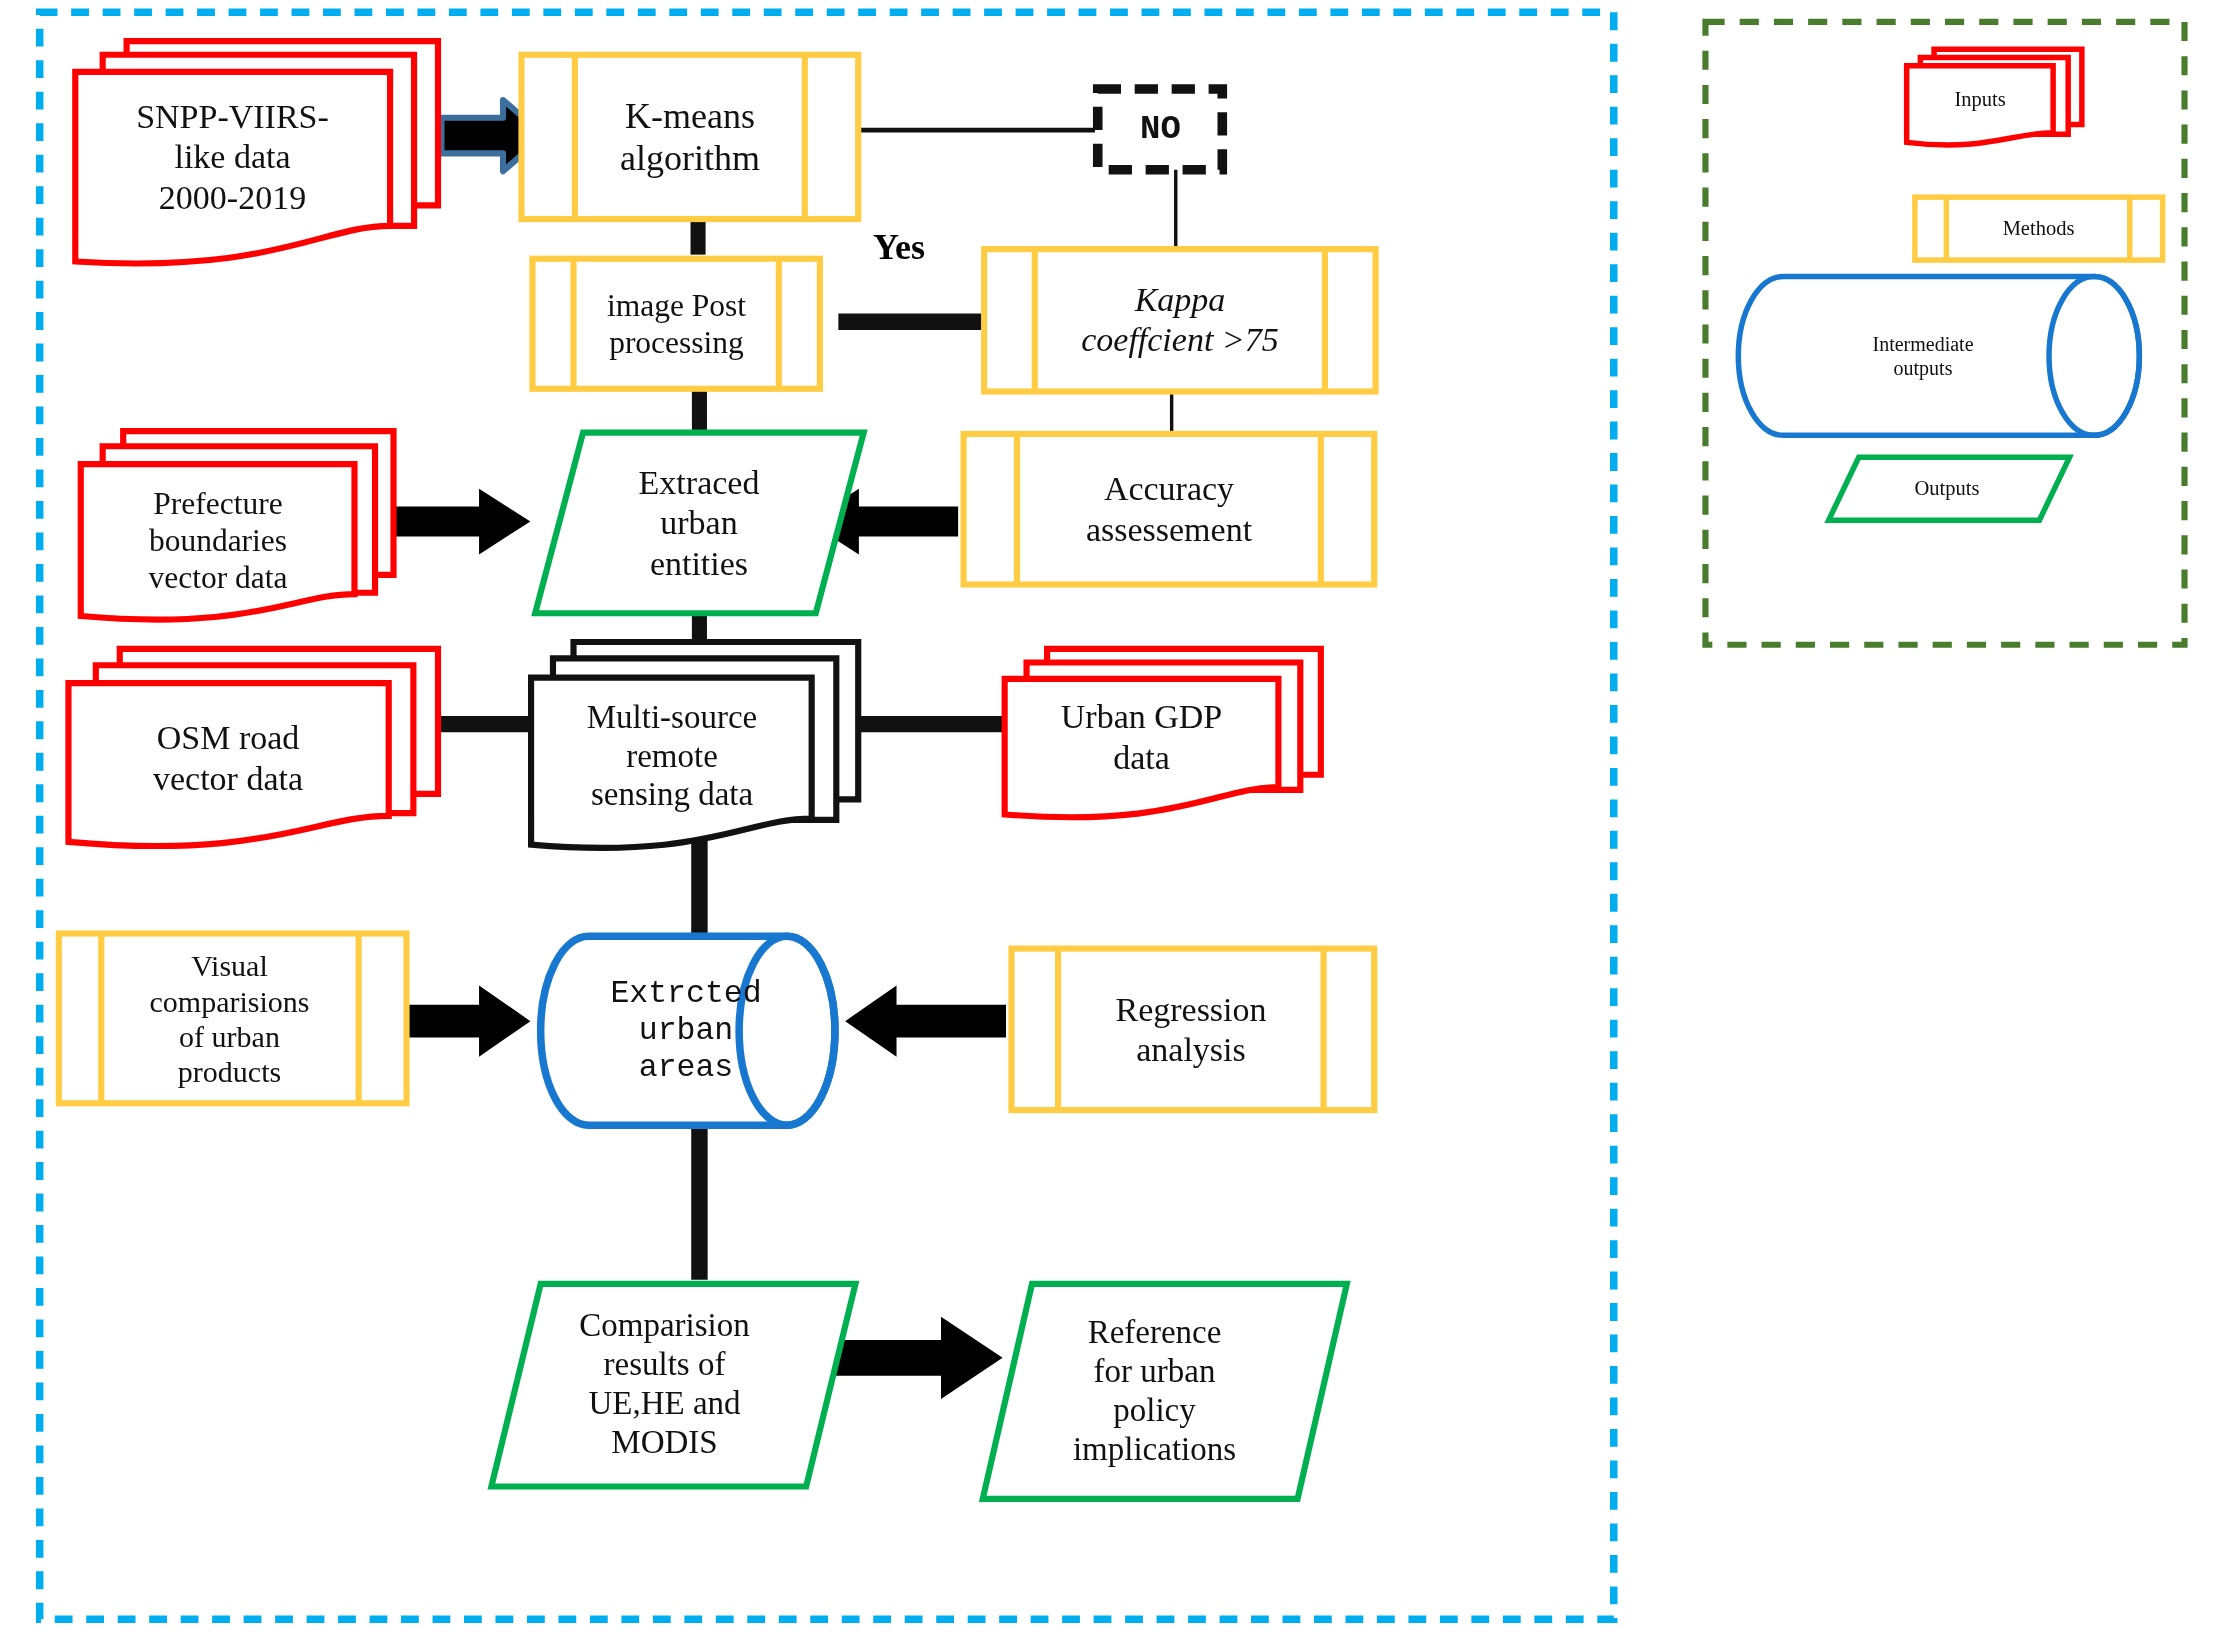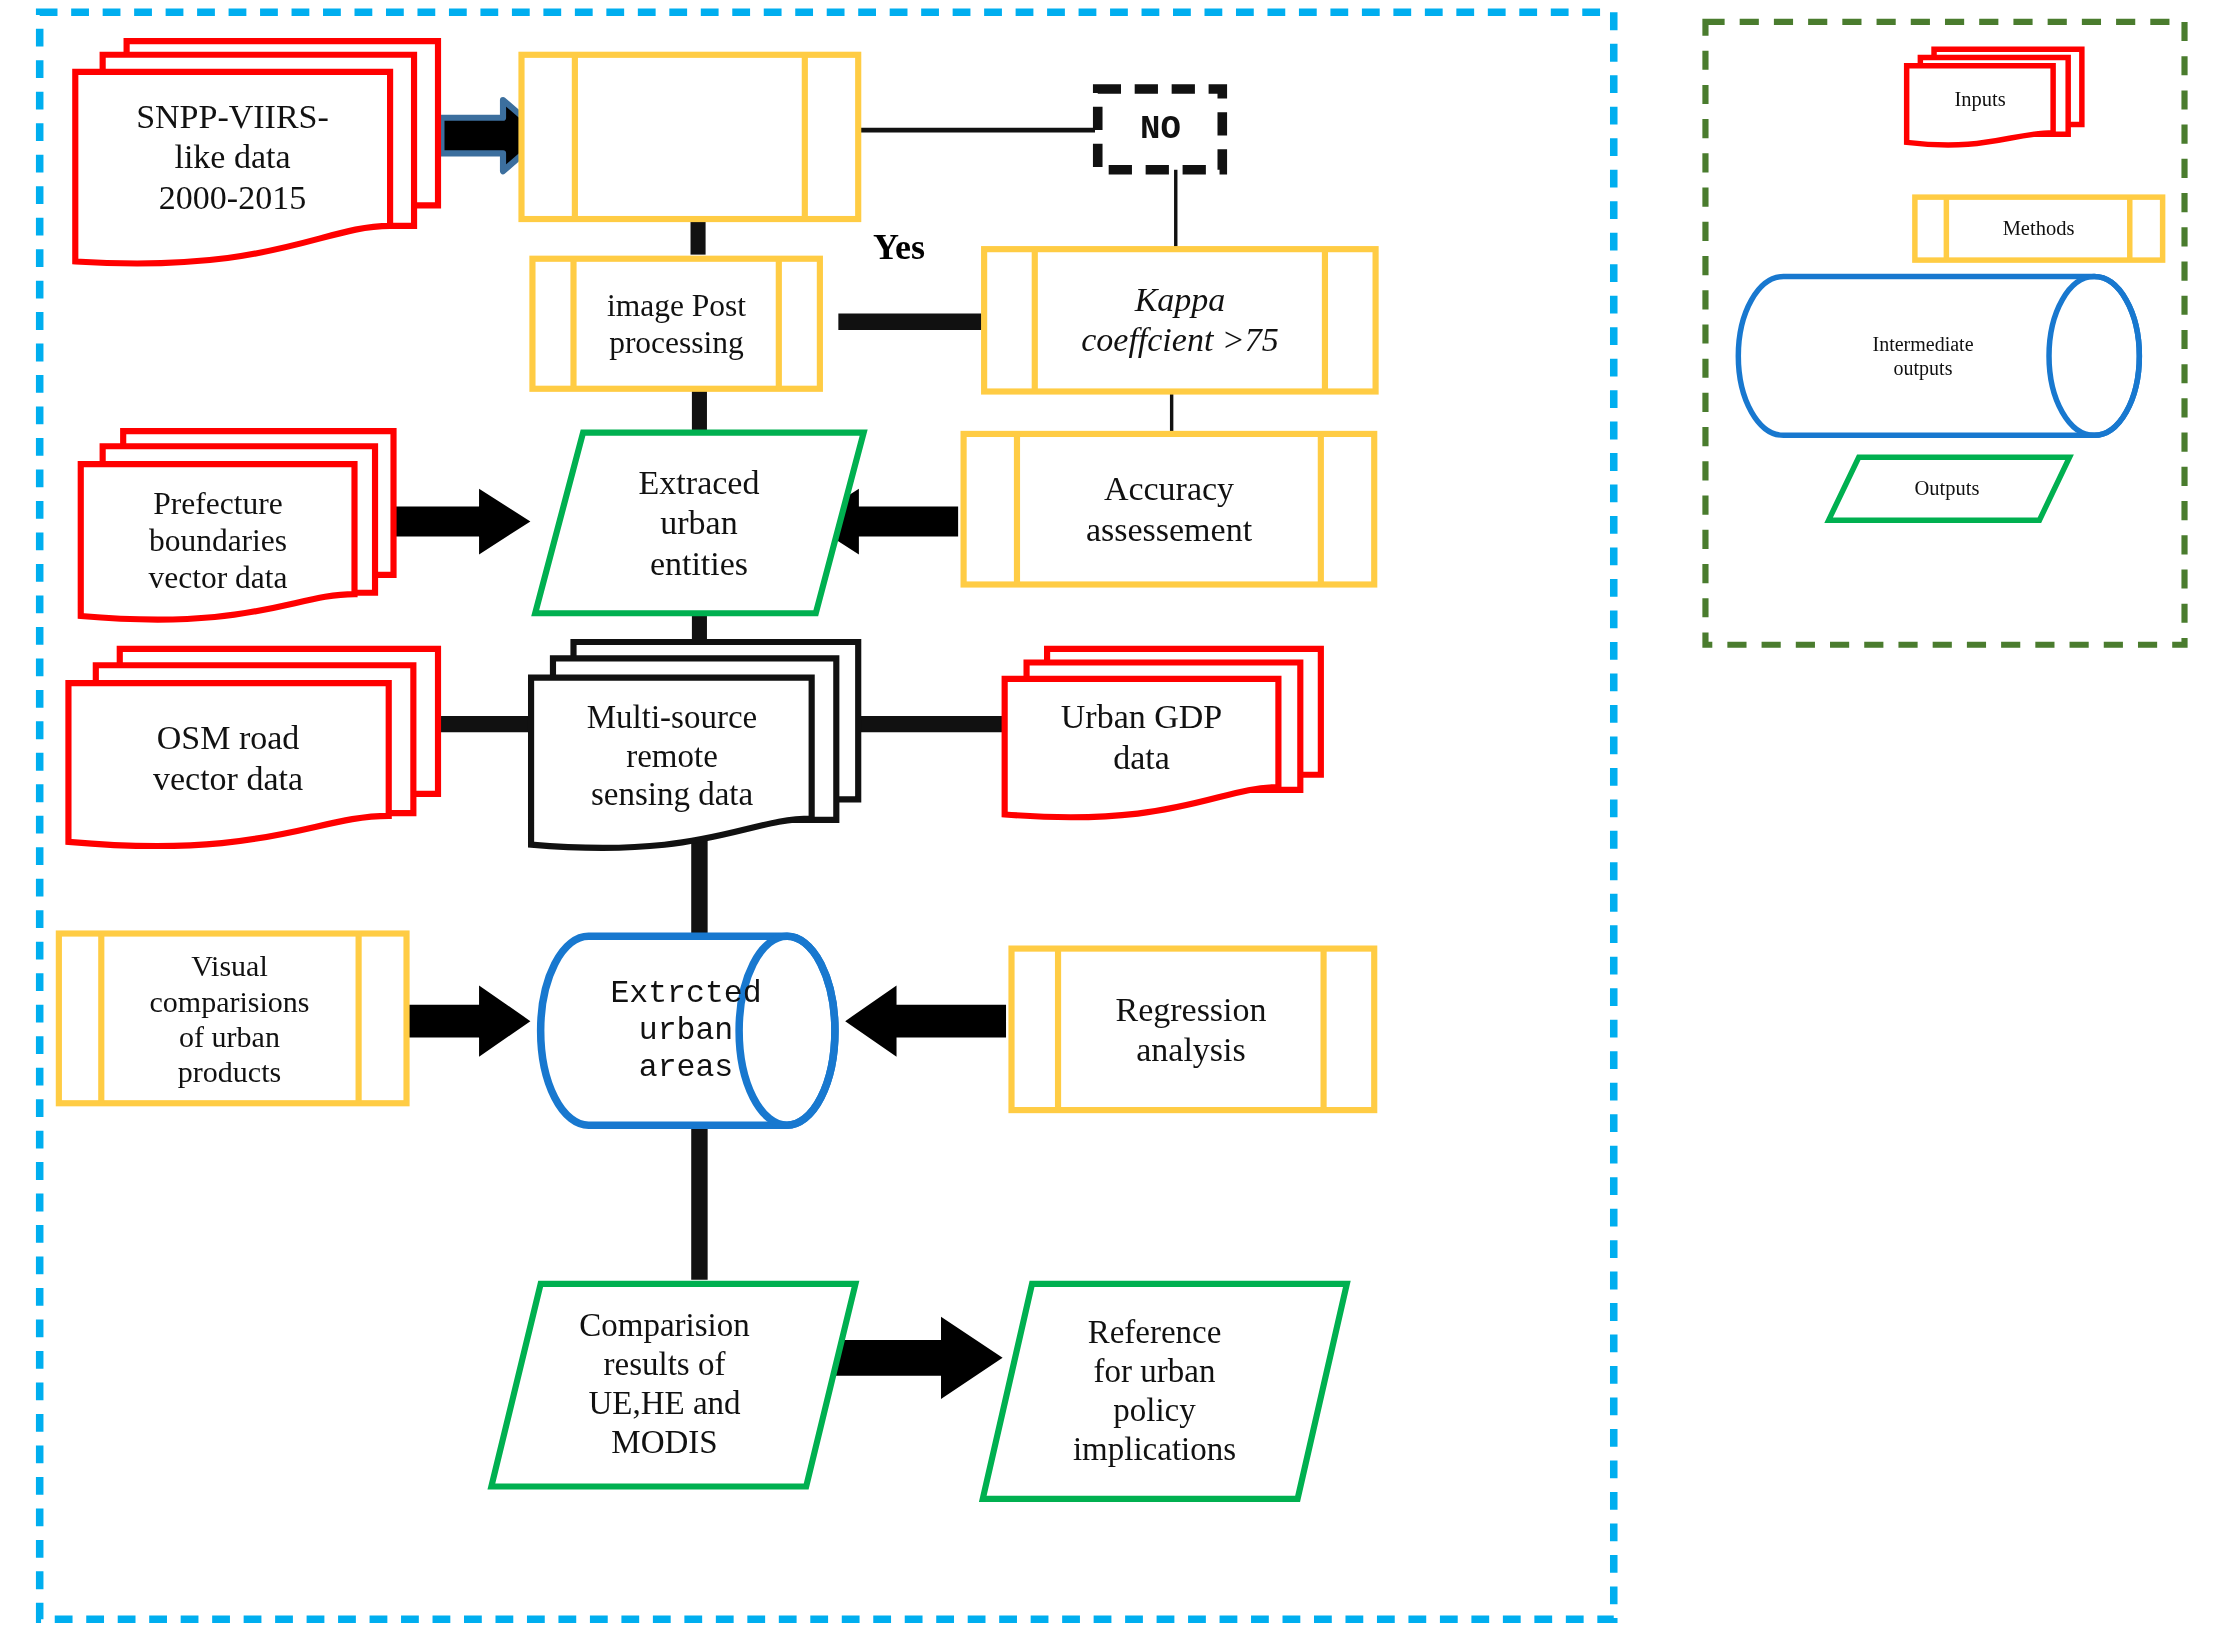--- a/index.html
+++ b/index.html
@@ -171,22 +171,24 @@
       <ellipse cx="3060" cy="520" rx="66" ry="116" fill="none" stroke="#1878CF" stroke-width="8"></ellipse>
     </g>
 
     <g>
       <path d="M2716,668 L3024,668 L2980,760 L2672,760 Z" fill="#fff" stroke="#00B050" stroke-width="8"></path>
     </g>
   </svg>
 
   <div class="nodeText" style="left:75px;top:82px;width:315px;height:151px;font-size:34px;">SNPP-VIIRS-
 like data
-2000-2015</div>
-
+2000-2019</div>
+
+  <div class="nodeText" style="left:575px;top:55px;width:230px;height:164px;font-size:36px;">K-means
+algorithm</div>
 
   <div class="nodeText" style="left:1098px;top:89px;width:125px;height:81px;font-size:34px;font-weight:bold;font-family:Liberation Mono, monospace;">NO</div>
 
   <div class="nodeText" style="left:574px;top:259px;width:205px;height:130px;font-size:31.5px;">image Post
 processing</div>
 
   <div class="nodeText" style="left:1035px;top:249px;width:290px;height:142px;font-size:34px;font-style:italic;">Kappa
 coeffcient &gt;75</div>
 
   <div class="nodeText" style="left:81px;top:472px;width:274px;height:137px;font-size:31.5px;">Prefecture

